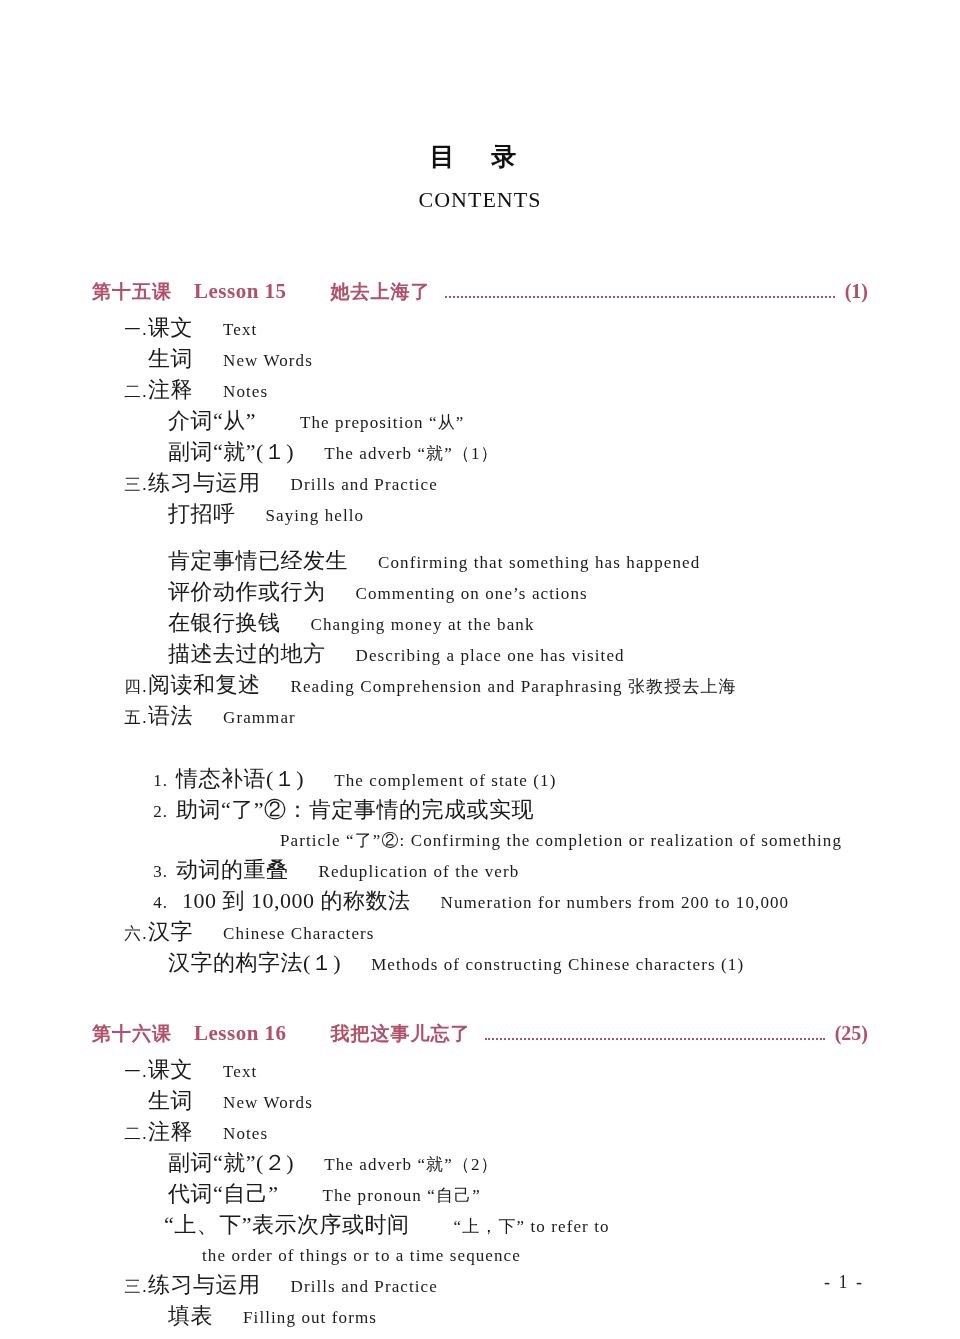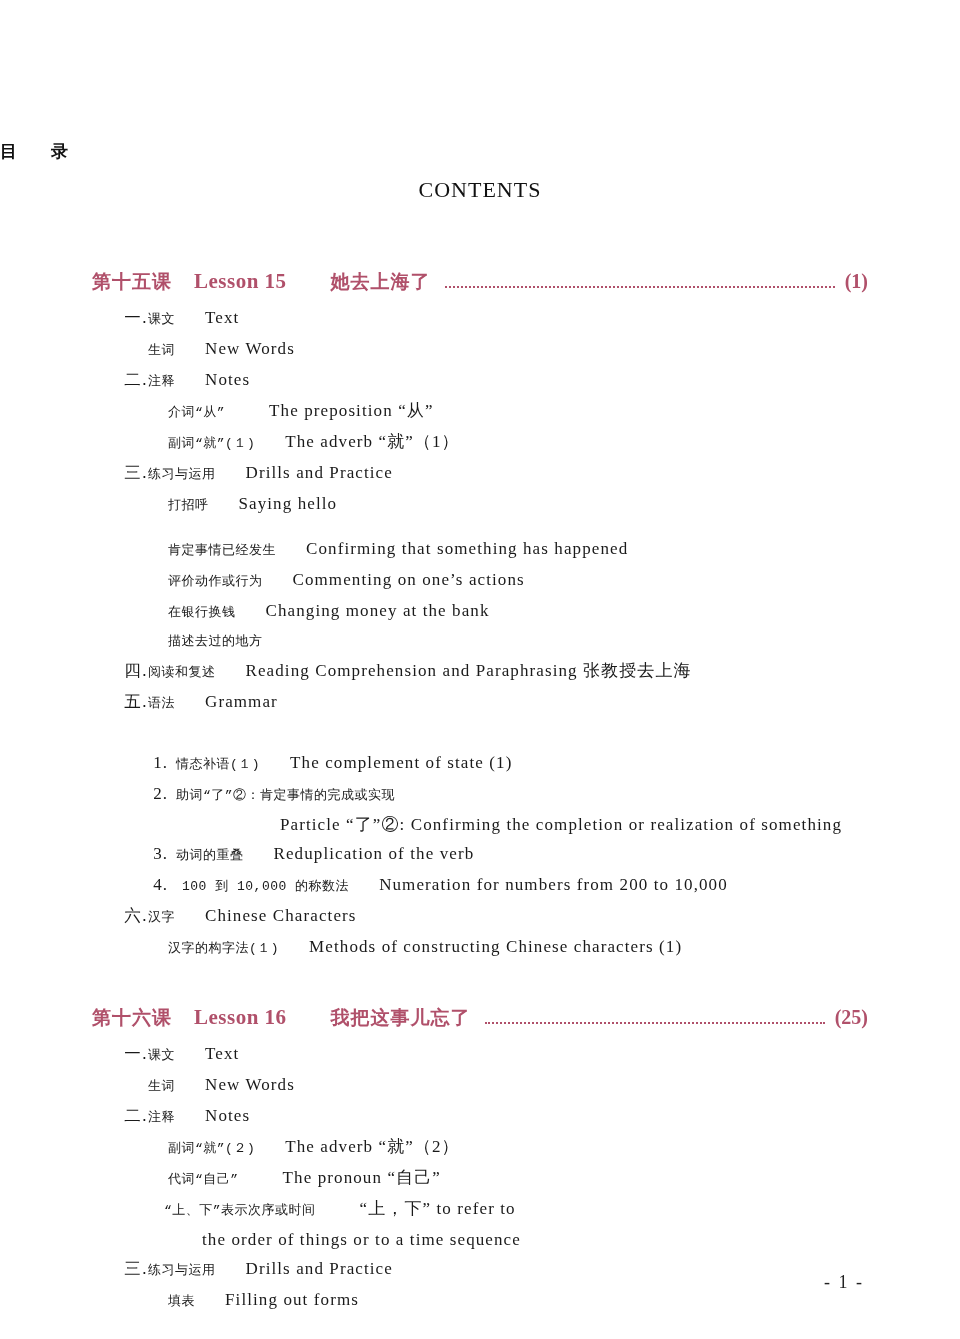--- a/index.html
+++ b/index.html
@@ -16,24 +16,24 @@
     overflow: hidden;
   }
   .page {
     position: absolute;
     inset: 0;
     padding: 0;
   }
 
   
   .toc-title-cn {
-    text-align: left;
+    text-align: center;
     font-family: "DejaVu Sans", sans-serif;
     font-weight: bold;
-    font-size: 17px;
+    font-size: 25px;
     letter-spacing: 14px;
     margin-top: 140px;
     color: #111;
   }
   .toc-title-en {
     text-align: center;
     font-family: "Liberation Serif", serif;
     font-size: 22px;
     letter-spacing: 1px;
     margin-top: 14px;
@@ -93,22 +93,22 @@
     font-family: "DejaVu Sans", sans-serif;
     font-size: 16.5px;
     letter-spacing: 1px;
     flex: 0 0 auto;
   }
   .marker.num {
     font-family: "Liberation Serif", serif;
     font-size: 17px;
   }
   .cn {
-    font-family: Liberation Mono, monospace;
-    font-size: 13px;
+    font-family: Liberation Serif, serif;
+    font-size: 22px;
     letter-spacing: 0.5px;
   }
   .en {
     font-family: "Liberation Serif", serif;
     font-size: 17px;
     letter-spacing: 1.1px;
   }
   .gap-md { display:inline-block; width: 30px; }
   .gap-lg { display:inline-block; width: 44px; }
 
@@ -216,20 +216,21 @@
         <span class="marker"></span>
         <span class="cn" style="padding-left:20px;">在银行换钱</span>
         <span class="gap-md"></span>
         <span class="en">Changing money at the bank</span>
       </div>
 
       <div class="row">
         <span class="marker"></span>
         <span class="cn" style="padding-left:20px;">描述去过的地方</span>
         <span class="gap-md"></span>
+        <span class="en">Describing a place one has visited</span>
       </div>
 
       <div class="row">
         <span class="marker">四.</span>
         <span class="cn">阅读和复述</span>
         <span class="gap-md"></span>
         <span class="en">Reading Comprehension and Paraphrasing 张教授去上海</span>
       </div>
 
       <div class="row">

